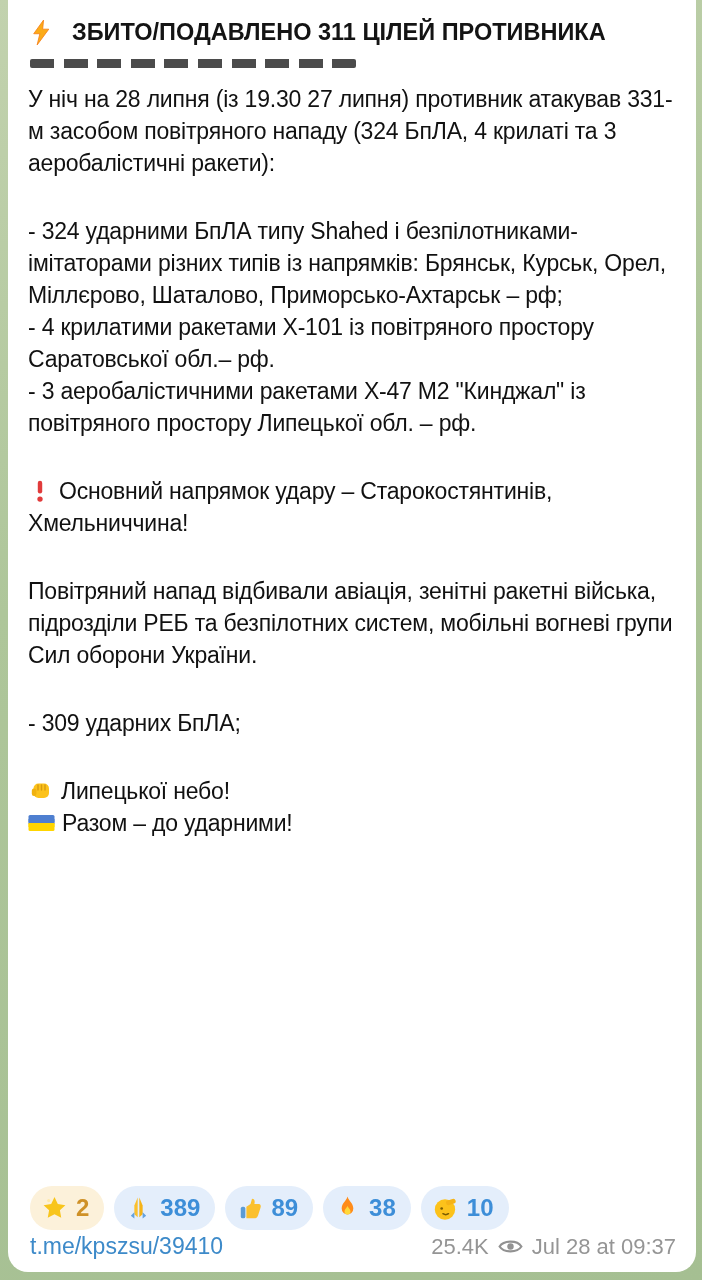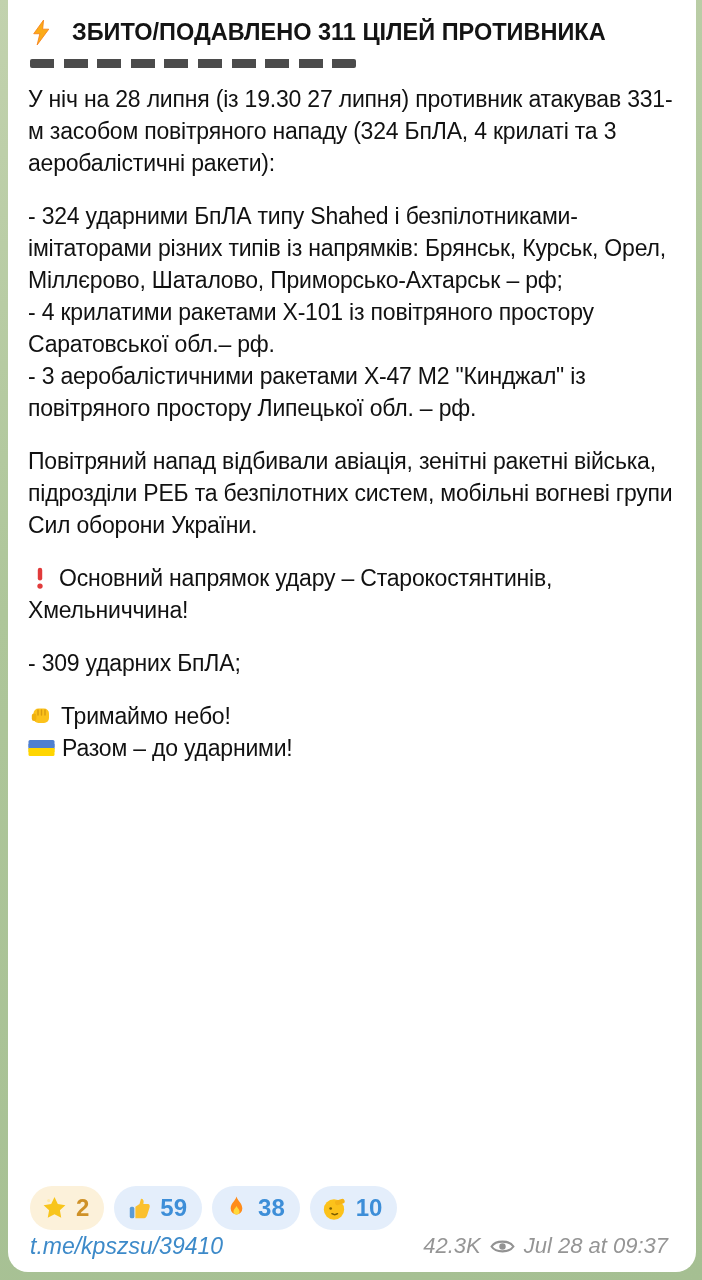--- a/index.html
+++ b/index.html
@@ -21,33 +21,33 @@
     position: absolute; left: 8px; top: 0; width: 688px; height: 1272px;
     background: #ffffff; border-radius: 0 0 20px 20px;
     padding: 12px 20px 0 20px; overflow: hidden;
     color: #111111;
   }
   .msg-text { font-size: 23px; line-height: 32px; letter-spacing: -0.2px; }
   .title { font-weight: 700; font-size: 23.5px; line-height: 36px; margin: 2px 0 0 0; color: #141414; display: flex; align-items: center; gap: 17px; }
   .dash-sep { margin: 9px 0 0 2px; width: 326px; height: 9px; border-radius: 2px;
     background: repeating-linear-gradient(90deg, #4b4b4b 0 24px, transparent 24px 33.6px); }
   p { margin: 0; }
-  .gap { margin-top: 21px; }
+  .gap { margin-top: 36px; }
   .first-para { margin-top: 15px; }
   .inline-ico { display: inline-block; vertical-align: -4px; margin-right: 7px; }
   .reactions { position: absolute; left: 22px; bottom: 42px; display: flex; gap: 10px; }
   .pill {
     display: inline-flex; align-items: center; gap: 8px;
     height: 44px; padding: 0 15px 0 11px; border-radius: 22px;
     background: #e4eefb; color: #3d8ed8; font-size: 24px; font-weight: 600;
     cursor: pointer;
   }
   .pill.gold { background: #fcf1da; color: #cf9127; }
-  .footer { position: absolute; left: 22px; right: 28px; bottom: 12px;
-    display: flex; align-items: flex-start; justify-content: space-between; font-style: italic; }
+  .footer { position: absolute; left: 22px; right: 20px; bottom: 12px;
+    display: flex; align-items: center; justify-content: space-between; }
   .footer-link { color: #3d8ac9; font-size: 23px; text-decoration: none; }
   .meta { display: flex; align-items: center; gap: 9px; color: #959595; font-size: 22px; }
   svg { display: block; }
 </style>
 </head>
 <body>
 
 <div class="bg-texture"></div>
 
 <div class="bubble">
@@ -63,43 +63,43 @@
 
   <div class="dash-sep"></div>
 
   <div class="msg-text">
     <p class="first-para">У ніч на 28 липня (із 19.30 27 липня) противник атакував 331-м засобом повітряного нападу (324 БпЛА, 4 крилаті та 3 аеробалістичні ракети):</p>
 
     <p class="gap">- 324 ударними БпЛА типу Shahed і безпілотниками-імітаторами різних типів із напрямків: Брянськ, Курськ, Орел, Міллєрово, Шаталово, Приморсько-Ахтарськ – рф;</p>
     <p>- 4 крилатими ракетами Х-101 із повітряного простору Саратовської обл.– рф.</p>
     <p>- 3 аеробалістичними ракетами Х-47 М2 "Кинджал" із повітряного простору Липецької обл. – рф.</p>
 
-    <p class="gap">Повітряний напад відбивали авіація, зенітні ракетні війська, підрозділи РЕБ та безпілотних систем, мобільні вогневі групи Сил оборони України.</p>
-
     <p class="gap">
       <span class="inline-ico">
         <svg width="24" height="24" viewBox="0 0 26 26">
             <rect x="10.6" y="1.8" width="4.8" height="14" rx="2.4" fill="#e13b3b"></rect>
             <circle cx="13" cy="21.8" r="2.9" fill="#e13b3b"></circle>
           </svg>
       </span><span>Основний напрямок удару – Старокостянтинів, Хмельниччина!</span>
     </p>
+
+    <p class="gap">Повітряний напад відбивали авіація, зенітні ракетні війська, підрозділи РЕБ та безпілотних систем, мобільні вогневі групи Сил оборони України.</p>
 
 
     <p class="gap">- 309 ударних БпЛА;</p>
 
 
     <p class="gap">
       <span class="inline-ico">
         <svg width="26" height="26" viewBox="0 0 26 26">
             <rect x="5.5" y="6.5" width="15.5" height="14.5" rx="5" fill="#fcc21b"></rect>
             <path d="M10 8v5M13.5 8v5M17 8v5" stroke="#d89b12" stroke-width="1.4" stroke-linecap="round" fill="none"></path>
             <rect x="3.8" y="11.5" width="4.6" height="7.5" rx="2.2" fill="#f0b10f"></rect>
           </svg>
-      </span><span>Тримаймо небо!</span>
+      </span><span>Липецької небо!</span>
     </p>
     <p>
       <span class="inline-ico">
         <svg width="27" height="24" viewBox="0 0 27 24">
             <rect x="0.5" y="4" width="26" height="8" rx="1.5" fill="#4e7fd0"></rect>
             <rect x="0.5" y="12" width="26" height="8" rx="1.5" fill="#ffd500"></rect>
             <rect x="0.5" y="8" width="26" height="5" fill="#4e7fd0"></rect>
             <rect x="0.5" y="12" width="26" height="4" fill="#ffd500"></rect>
           </svg>
       </span><span>Разом – до ударними!</span>
@@ -112,25 +112,36 @@
         <svg width="27" height="27" viewBox="0 0 26 26">
             <path d="M13 2l3.2 6.7 7.3 1.1-5.3 5 1.3 7.2L13 18.6 6.5 22l1.3-7.2-5.3-5 7.3-1.1z" fill="#f8c51c"></path>
             <circle cx="7.4" cy="5.4" r="1.5" fill="#ffe9a8"></circle>
           </svg>
       </span>
       <span>2</span>
     </div>
     <div class="pill">
       <span>
         <svg width="27" height="27" viewBox="0 0 26 26">
+            <path d="M12.2 2.5 9 10v8.5l3.2 3z" fill="#fbc02d"></path>
+            <path d="M13.8 2.5 17 10v8.5l-3.2 3z" fill="#f5b317"></path>
+            <path d="M9 16.5 5.6 20l3.4 2.6z" fill="#64a2e0"></path>
+            <path d="M17 16.5 20.4 20 17 22.6z" fill="#64a2e0"></path>
+          </svg>
+      </span>
+      <span>389</span>
+    </div>
+    <div class="pill">
+      <span>
+        <svg width="27" height="27" viewBox="0 0 26 26">
             <path d="M10 22.5V11.3l4-2.6 1.4-5.2c2.3 0 3.1 1.9 2.3 5.2h4.4c1.7 0 2.1 2 1.5 3.5l-2.3 7.3c-.4 1.3-1.5 3-2.8 3z" fill="#fbc02d"></path>
             <rect x="4.6" y="11.3" width="4.4" height="11.2" rx="1.8" fill="#5b9bd5"></rect>
           </svg>
       </span>
-      <span>59</span>
+      <span>89</span>
     </div>
     <div class="pill">
       <span>
         <svg width="27" height="27" viewBox="0 0 26 26">
             <path d="M13 1.5c1.2 4.5 5.6 6.3 5.6 11.6a5.6 5.6 0 1 1-11.2 0C7.4 7.8 11.8 6 13 1.5z" fill="#ff8c1a"></path>
             <path d="M13 10.6c.9 2.3 2.9 2.9 2.9 5.3a2.9 2.9 0 1 1-5.8 0c0-2.4 2-3 2.9-5.3z" fill="#ffd93b"></path>
           </svg>
       </span>
       <span>38</span>
     </div>
@@ -143,21 +154,21 @@
             <rect x="13.5" y="4.5" width="9.5" height="4.6" rx="2.3" fill="#f5b317" transform="rotate(-18 18 7)"></rect>
           </svg>
       </span>
       <span>10</span>
     </div>
   </div>
 
   <div class="footer">
     <a class="footer-link" href="#">t.me/kpszsu/39410</a>
     <div class="meta">
-      <span>42.3K</span>
+      <span>25.4K</span>
       <span>
         <svg width="25" height="17" viewBox="0 0 24 16">
             <path d="M1.5 8C5.5 1.8 18.5 1.8 22.5 8 18.5 14.2 5.5 14.2 1.5 8z" fill="none" stroke="#929292" stroke-width="2"></path>
             <circle cx="12" cy="8" r="3.1" fill="#929292"></circle>
           </svg>
       </span>
       <span>Jul 28 at 09:37</span>
     </div>
   </div>
 

